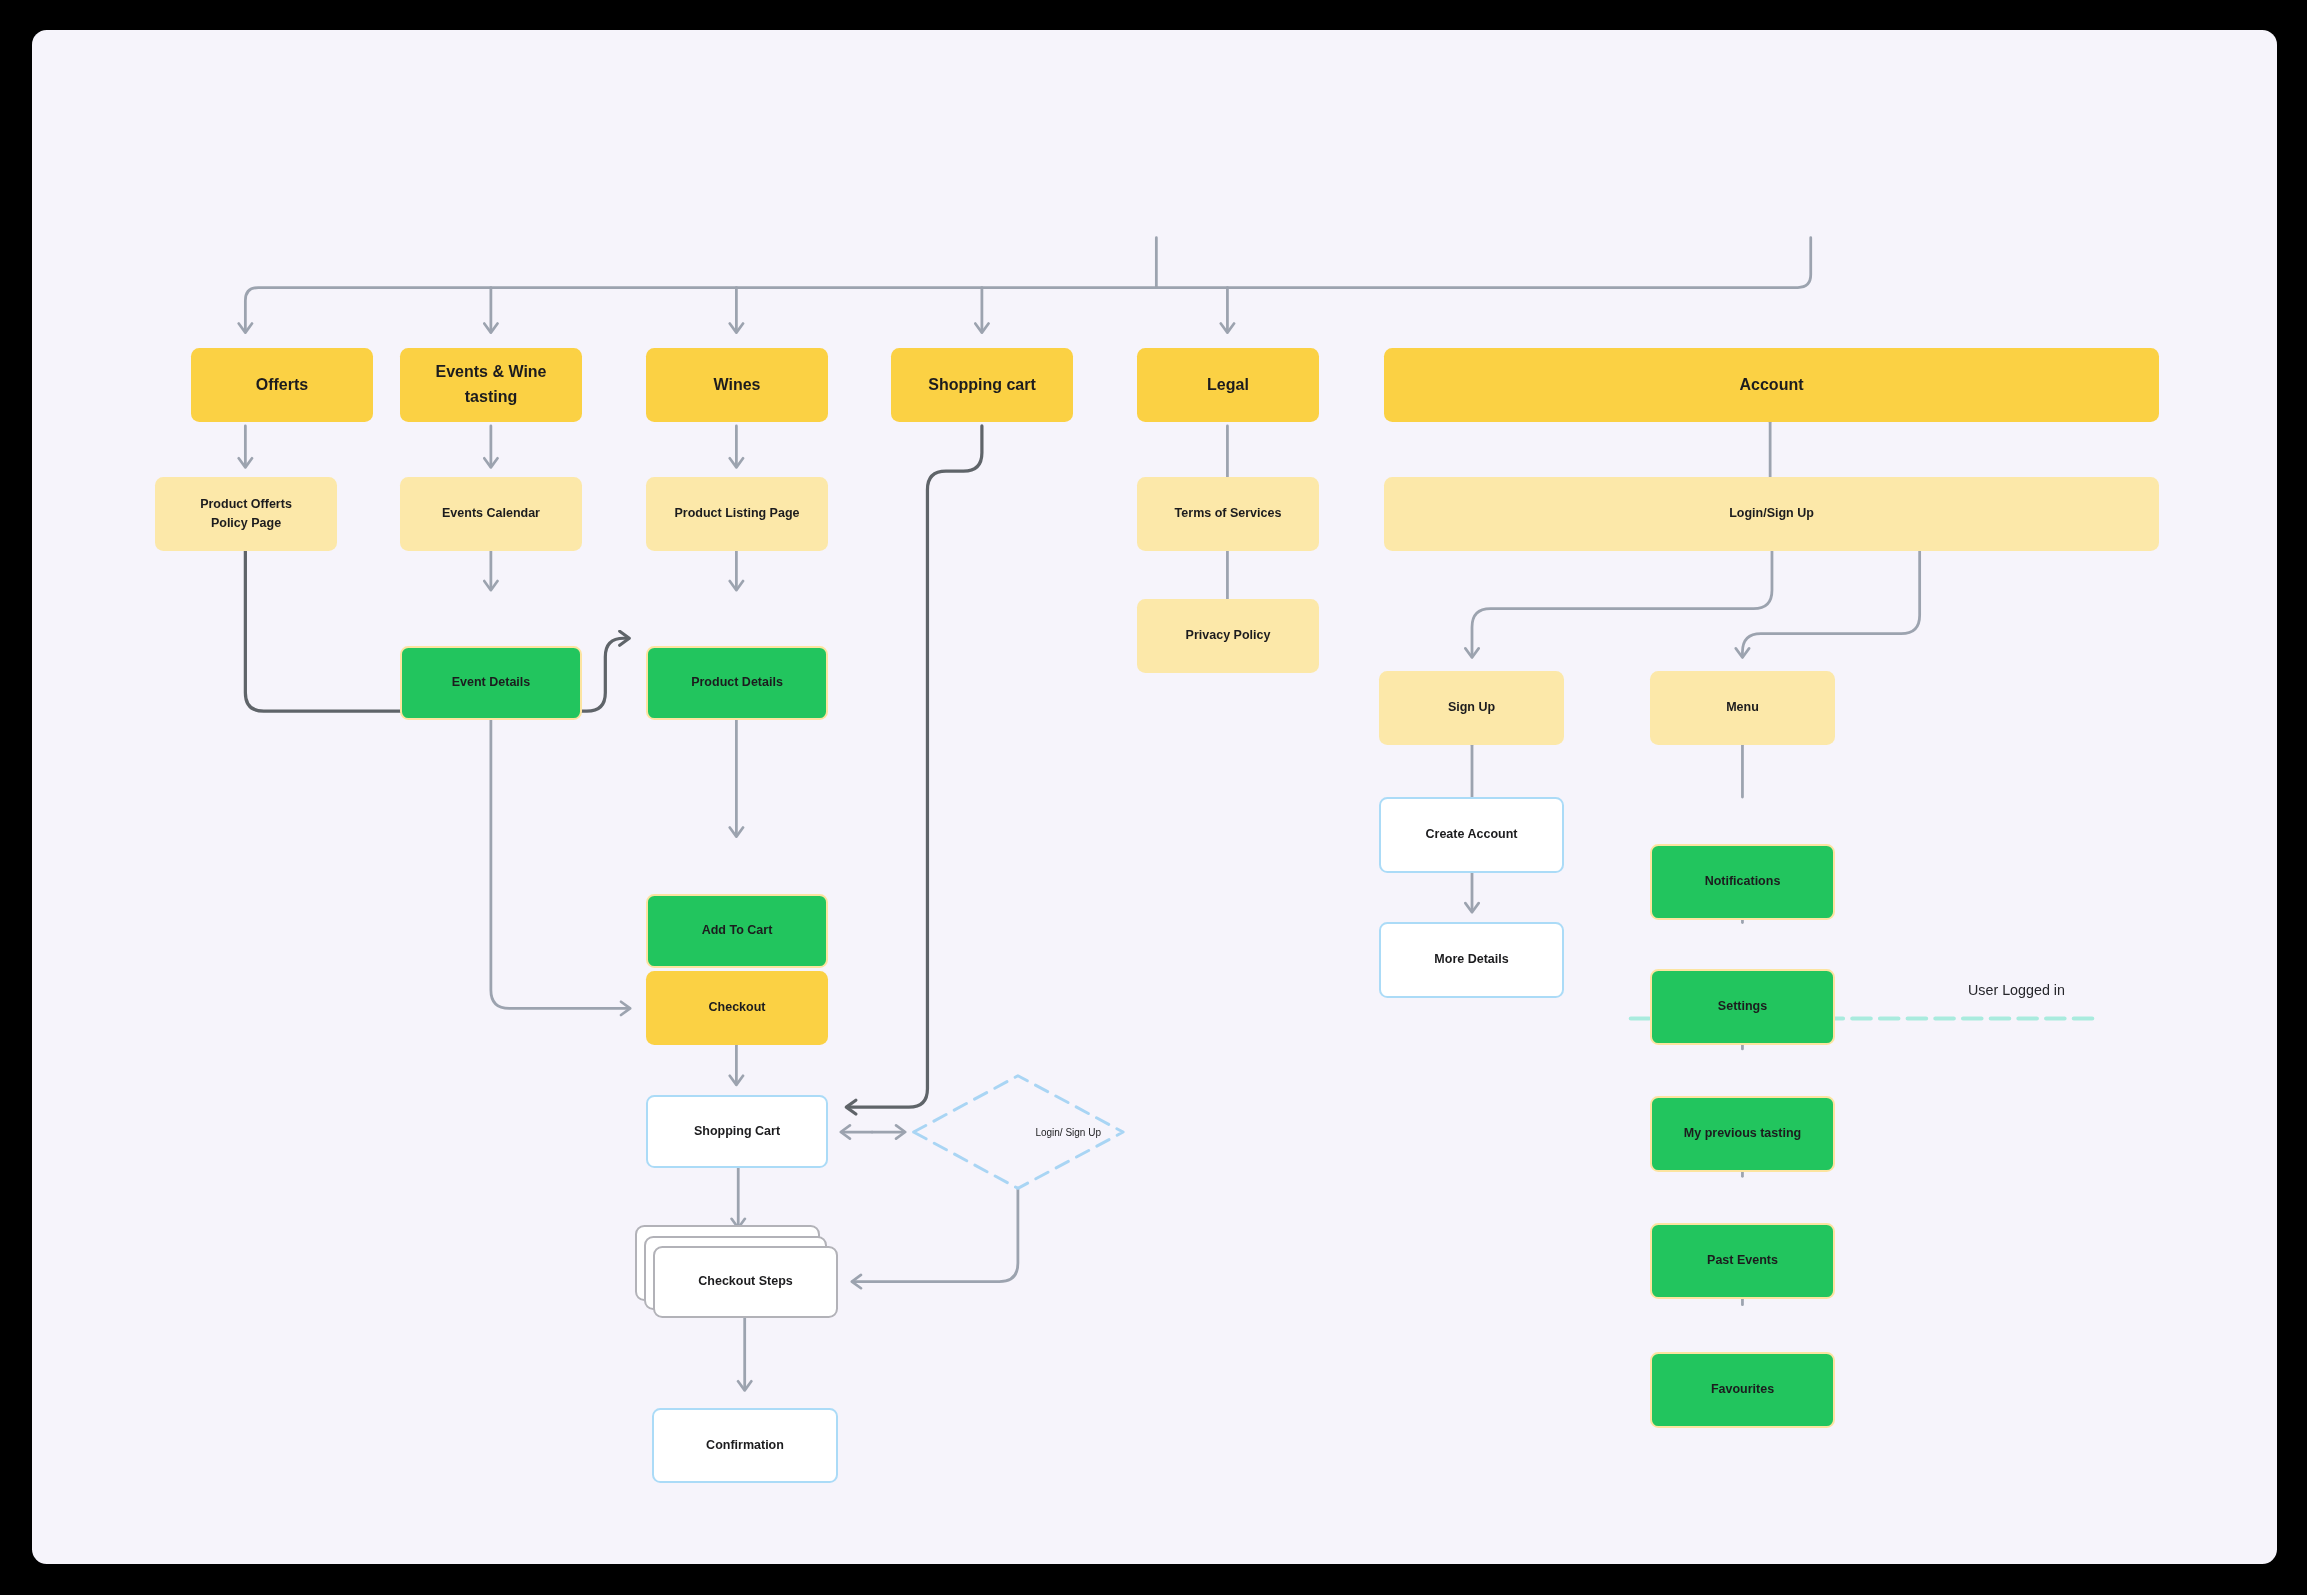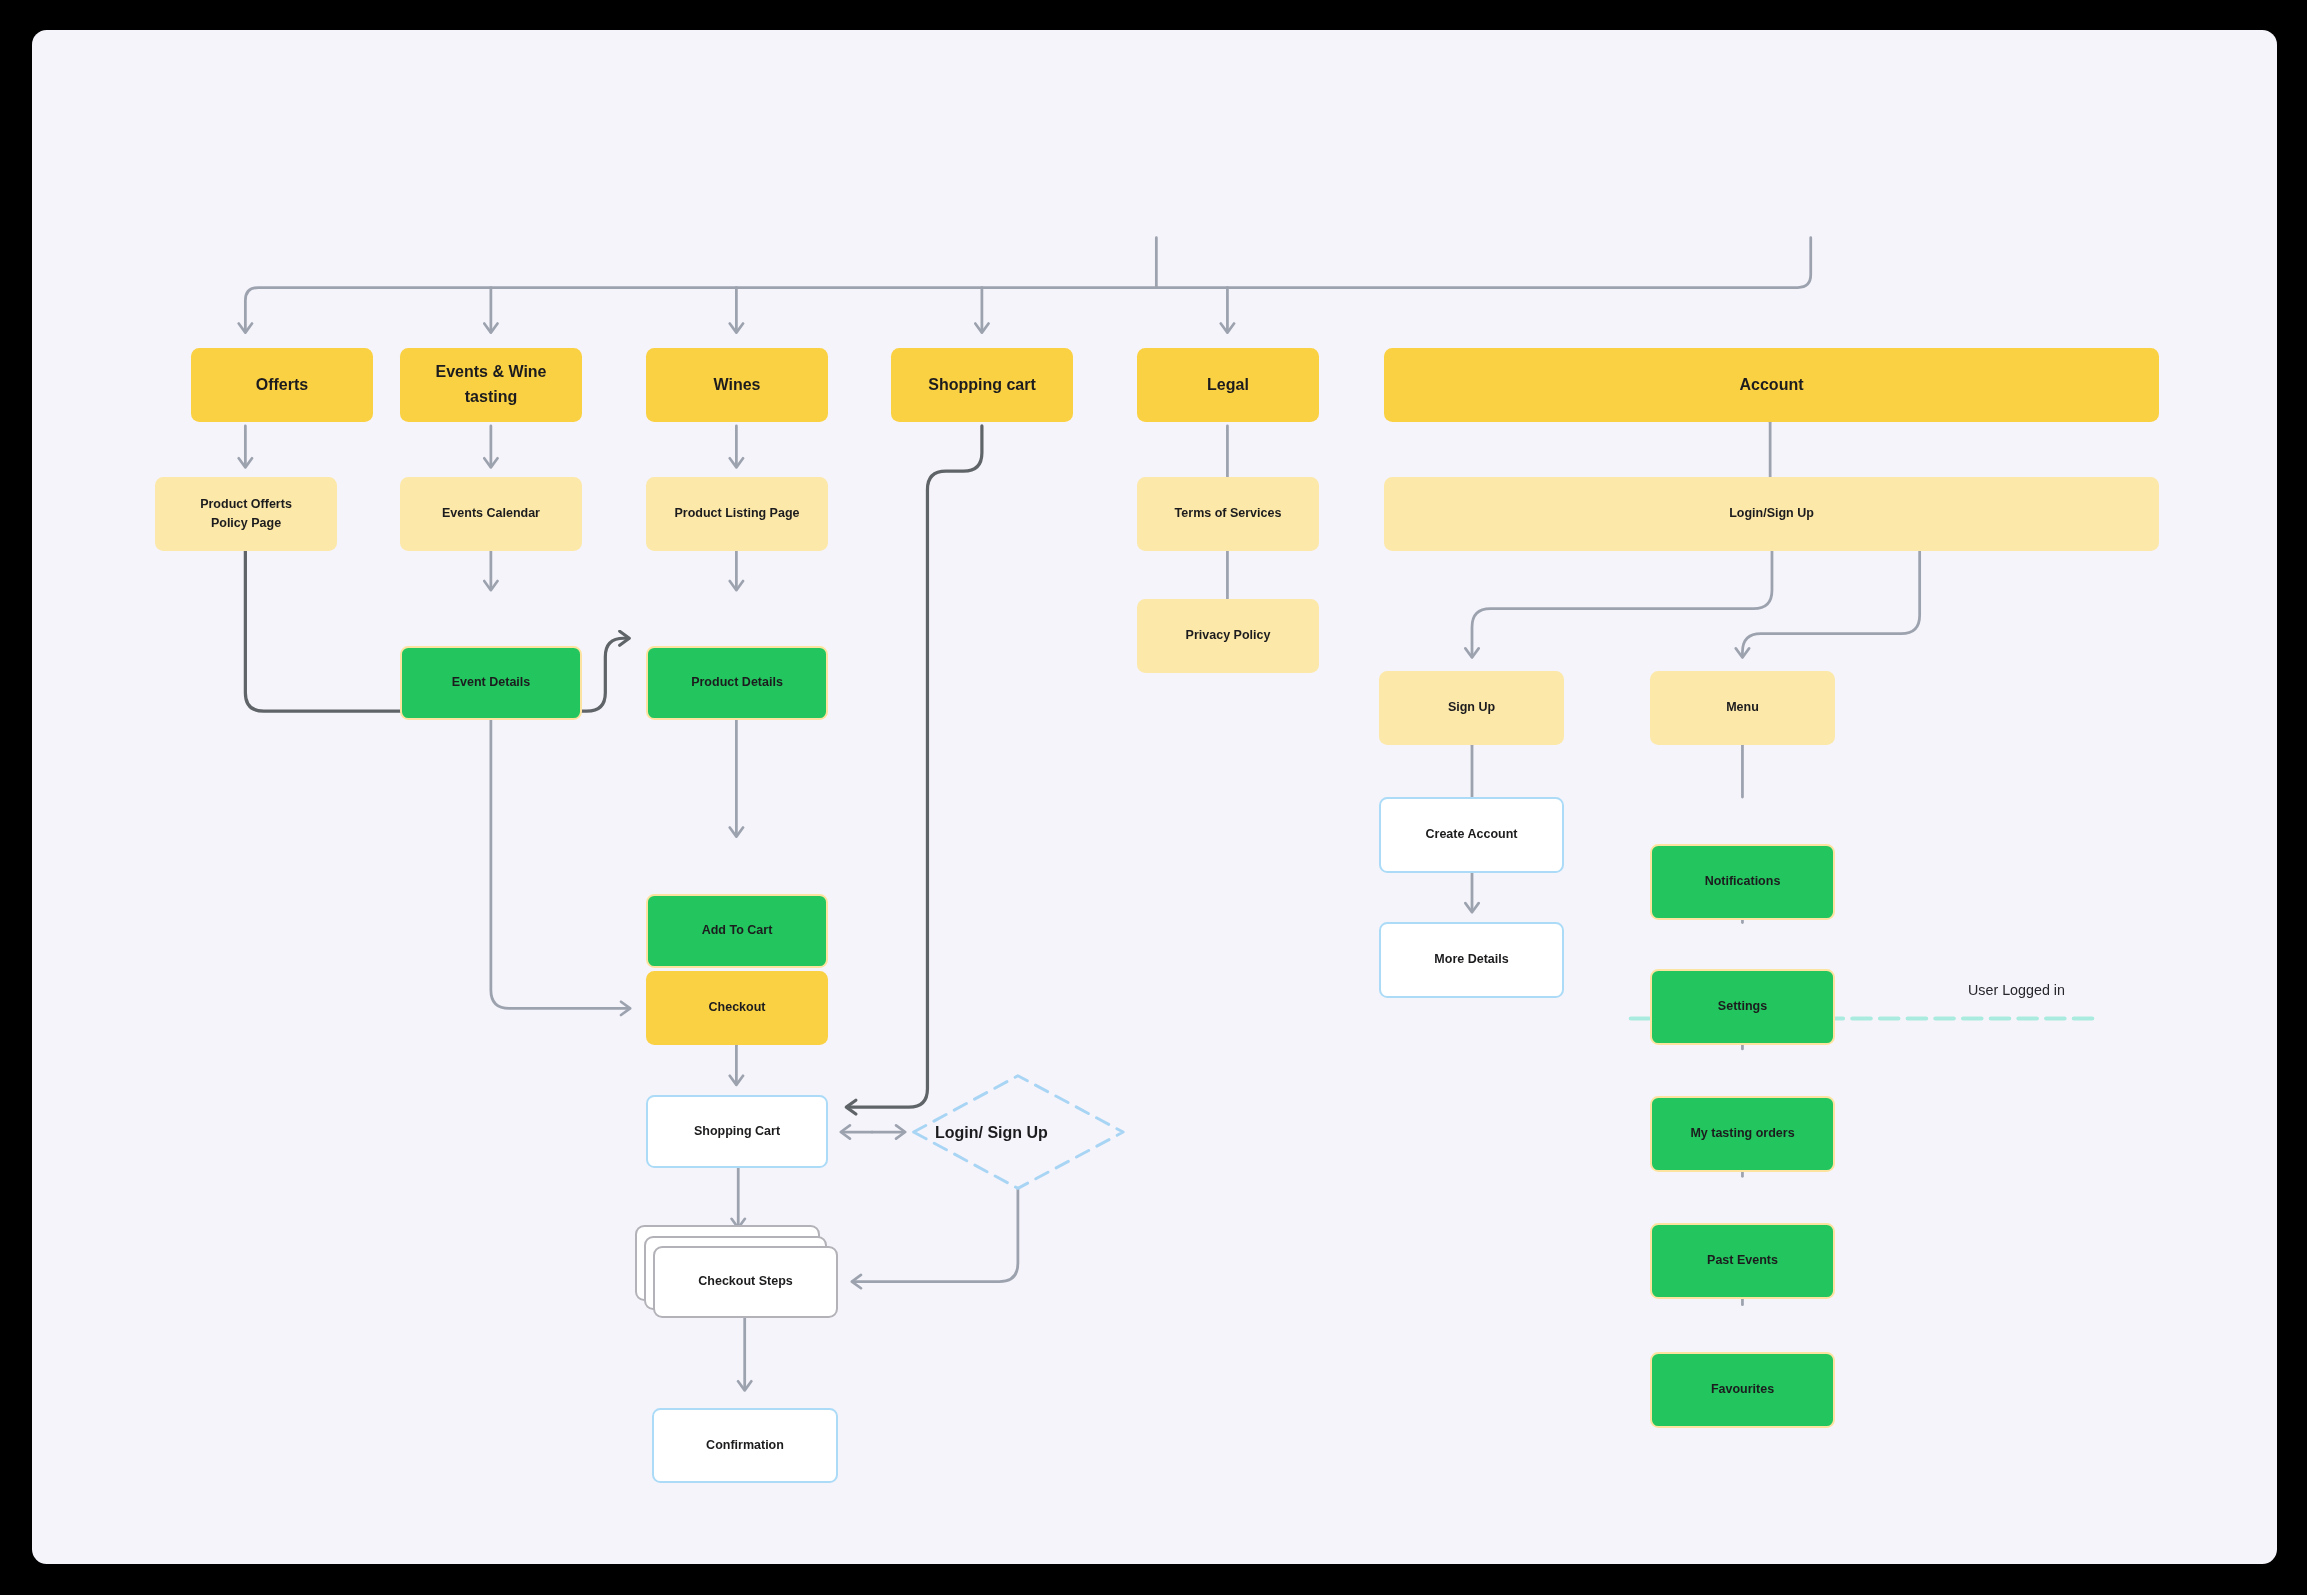--- a/index.html
+++ b/index.html
@@ -30,22 +30,22 @@
   .solid{background:var(--c-accent_yellow,#FBD144);}
   .lite{background:var(--c-light_yellow,#FCE8A9);}
   .wy{background:#22c55e;border:2.8px solid var(--c-yellow_border,#FCE4A0);margin-top:47px;}
   .wb{background:#fff;border:2.8px solid var(--c-blue_border,#ABDBF7);}
   .big{font-size:16px;}
   .stackcard{
     position:absolute;background:#fff;border:2.3px solid #B2B2B8;border-radius:9.2px;
     box-sizing:border-box;
   }
   .diamond-label{
-    position:absolute;display:flex;align-items:center;justify-content:flex-start;
-    font-size:16px;font-weight:700;color:var(--c-text,#1C1C1E);
+    position:absolute;display:flex;align-items:center;justify-content:flex-end;
+    font-size:10px;font-weight:400;color:var(--c-text,#1C1C1E);
   }
   .float-label{
     position:absolute;font-size:14.3px;font-weight:400;color:#26262B;
   }
 </style>
 </head>
 <body>
 
 <div class="panel">
 
@@ -204,21 +204,21 @@
   </div>
   <div class="node wy" style="left:1618px;top:892px;width:185px;height:76px;">
     <span>Settings</span>
   </div>
 
   <div class="float-label" style="left:1936px;top:952px;">
     <span>User Logged in</span>
   </div>
 
   <div class="node wy" style="left:1618px;top:1019px;width:185px;height:76px;">
-    <span>My tasting orders</span>
+    <span>My previous tasting</span>
   </div>
   <div class="node wy" style="left:1618px;top:1146px;width:185px;height:76px;">
     <span>Past Events</span>
   </div>
   <div class="node wy" style="left:1618px;top:1275px;width:185px;height:76px;">
     <span>Favourites</span>
   </div>
 
 </div>
 

